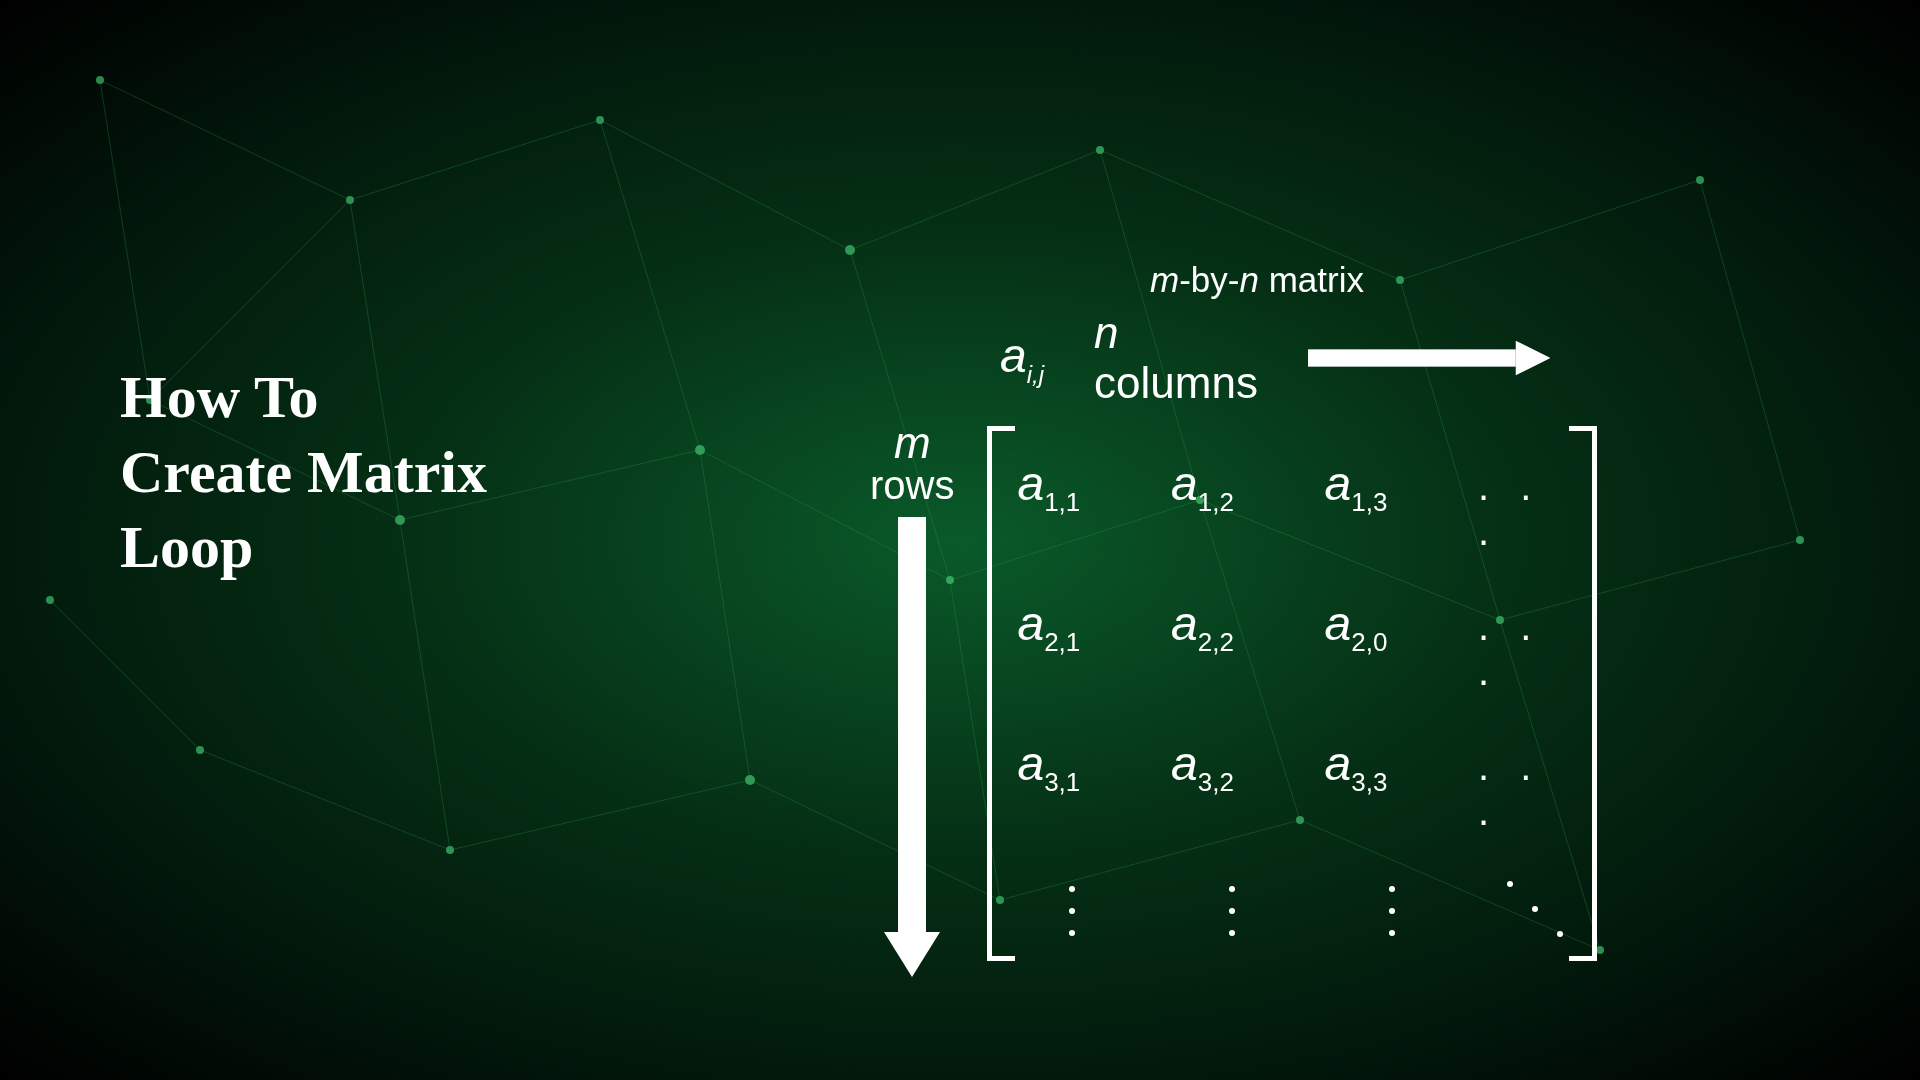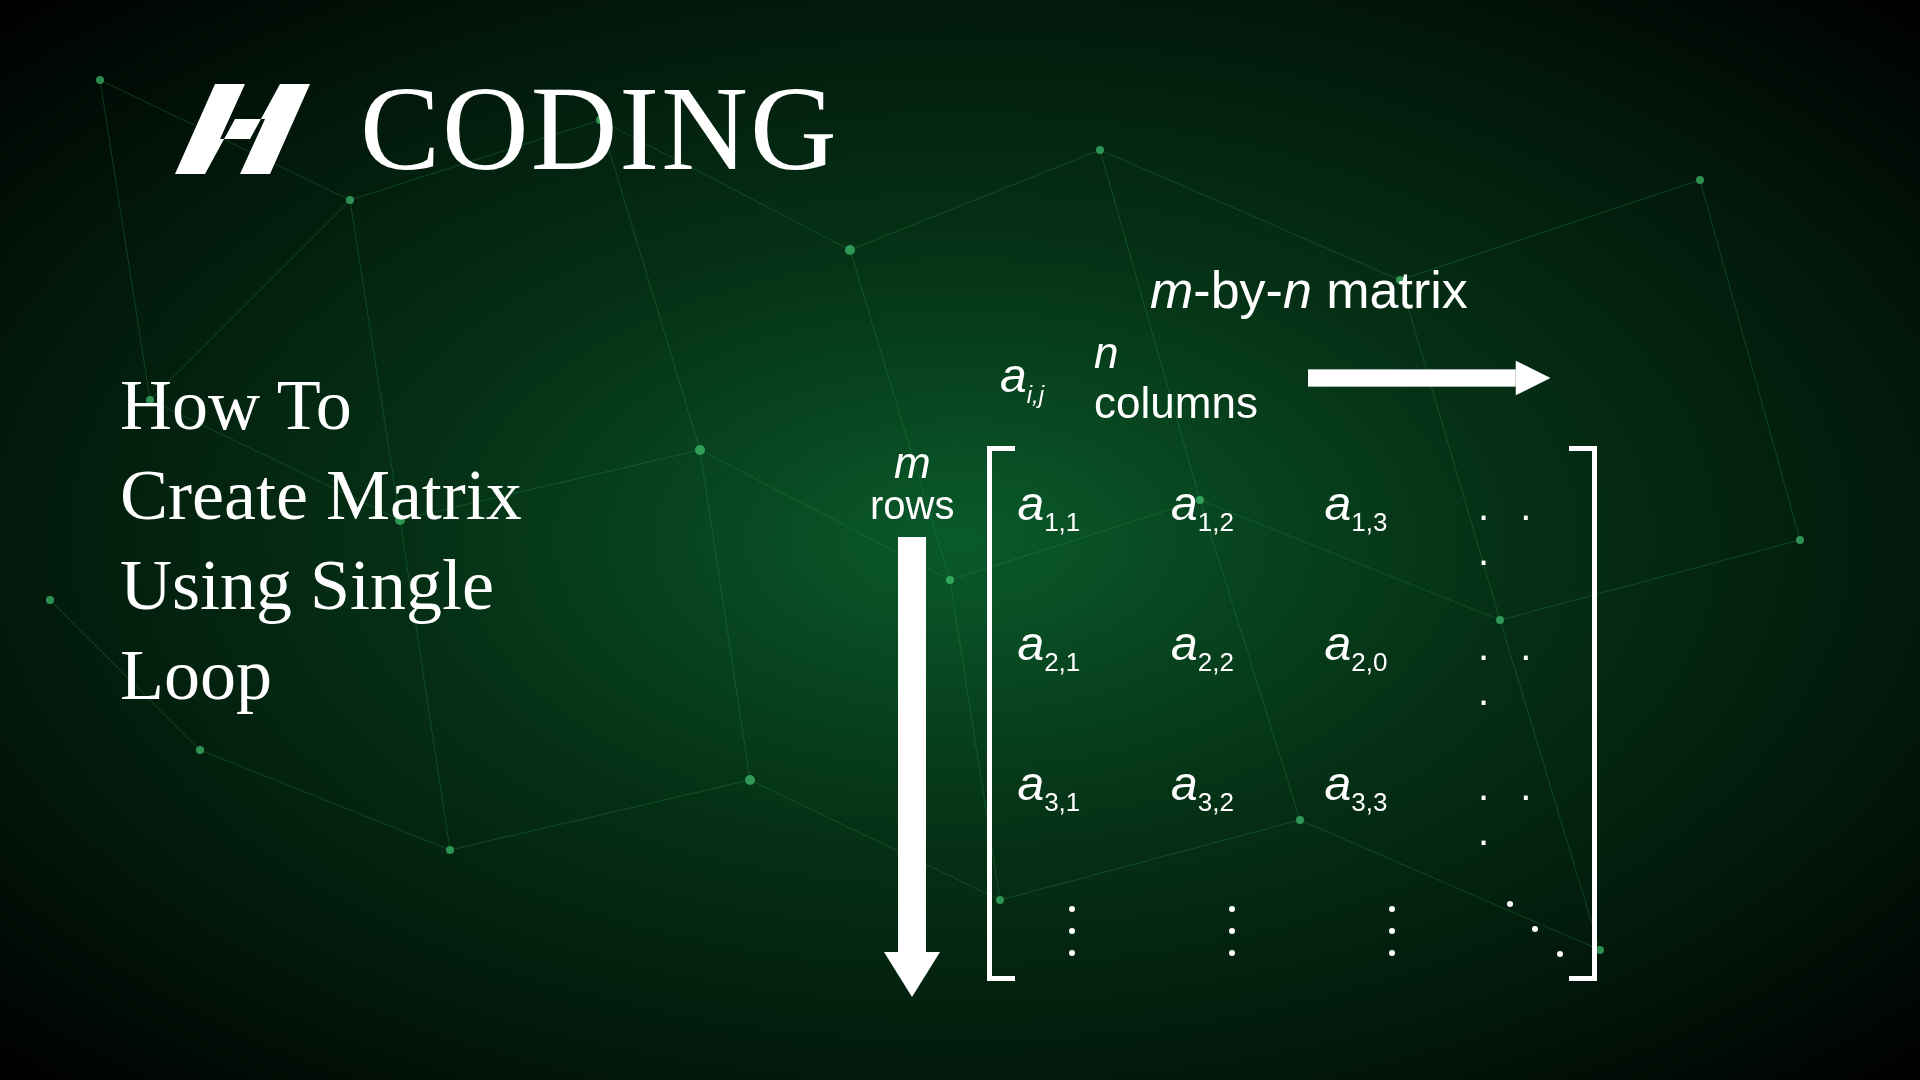--- a/index.html
+++ b/index.html
@@ -43,34 +43,34 @@
     .logo-text {
       font-size: 120px;
       font-weight: normal;
       font-family: 'Times New Roman', serif;
       letter-spacing: 2px;
     }
     .title-text {
       position: absolute;
       top: 360px;
       left: 120px;
-      font-size: 72px;
-      font-weight: normal;
+      font-size: 60px;
+      font-weight: bold;
       font-family: 'Times New Roman', serif;
       line-height: 1.25;
     }
     .matrix-diagram {
       position: absolute;
       top: 260px;
       left: 870px;
       width: 680px;
       font-family: Arial, Helvetica, sans-serif;
     }
     .matrix-header {
-      font-size: 52px;
+      font-size: 35px;
       margin-left: 280px;
       margin-bottom: 8px;
     }
     .matrix-header .italic {
       font-style: italic;
     }
     .columns-label {
       display: flex;
       align-items: center;
       gap: 30px;
@@ -260,31 +260,24 @@
     <circle cx="450" cy="850" r="4"></circle>
       <circle cx="750" cy="780" r="5"></circle>
       <circle cx="1000" cy="900" r="4"></circle>
     <circle cx="1300" cy="820" r="4"></circle>
       <circle cx="1600" cy="950" r="4"></circle>
       <circle cx="50" cy="600" r="4"></circle>
   </g>
 </svg>
 
 <div class="content">
-  <div class="logo-section">
-    <svg class="logo-icon" viewBox="0 0 160 100">
-      <path d="M 5 95 L 45 5 L 75 5 L 50 60 L 80 60 L 110 5 L 140 5 L 100 95 L 70 95 L 95 40 L 65 40 L 35 95 Z" fill="white"></path>
-    </svg>
-    <div class="logo-text">CODING</div>
-  </div>
 
   <div class="title-text">
     <div>How To</div>
     <div>Create Matrix</div>
-    <div>Using Single</div>
     <div>Loop</div>
   </div>
 
   <div class="matrix-diagram">
     <div class="matrix-header">
       <span class="italic">m</span><span>-by-</span><span class="italic">n</span><span> matrix</span>
     </div>
 
     <div class="columns-label">
       <div class="aij-label">

